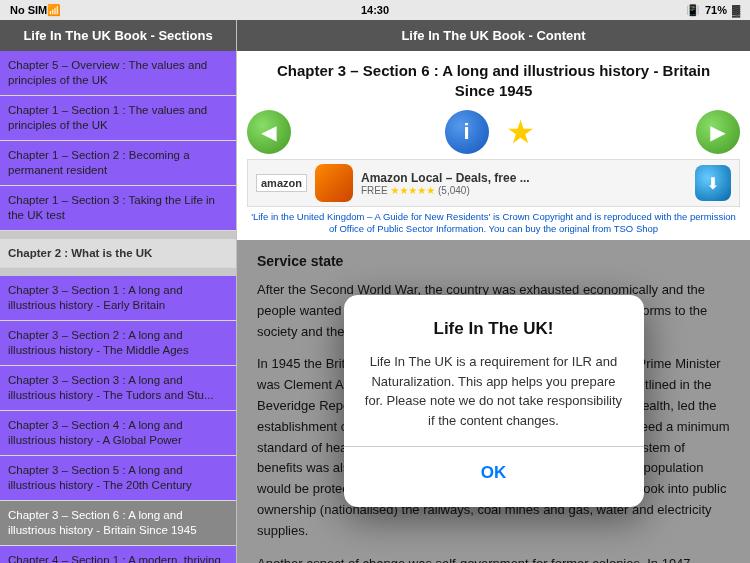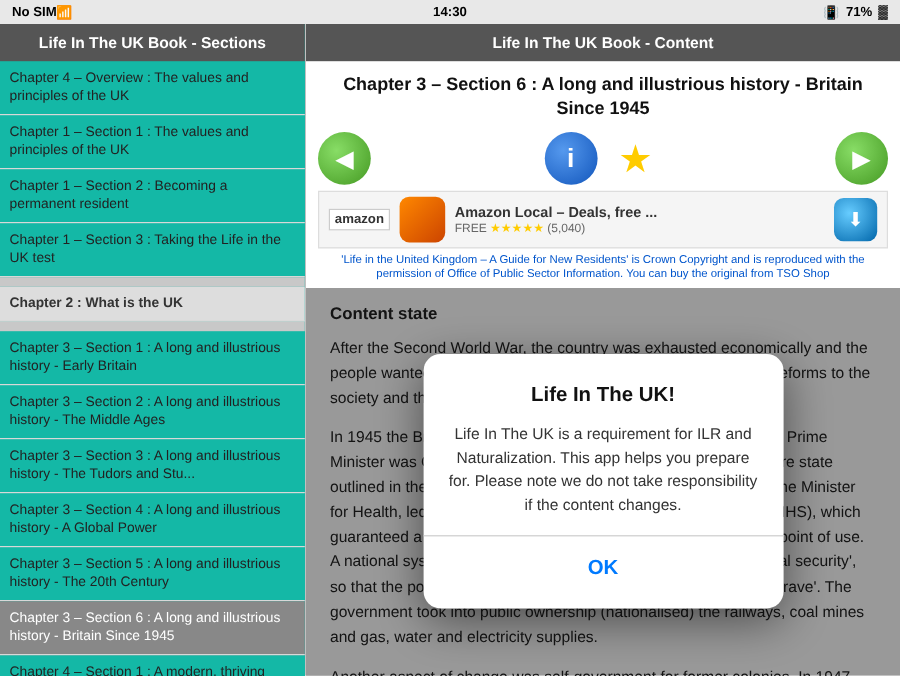--- a/index.html
+++ b/index.html
@@ -23,22 +23,22 @@
 
     
     .main-layout {
       display: flex;
       flex: 1;
       overflow: hidden;
     }
 
     
     .sidebar {
-      width: 255px;
-      background: #14b8a6;
+      width: 237px;
+      background: #8b5cf6;
       border-right: 1px solid #c0c0c0;
       overflow-y: auto;
       flex-shrink: 0;
     }
     .sidebar-header {
       background: #555;
       color: white;
       text-align: center;
       padding: 8px 6px;
       font-size: 13px;
@@ -240,21 +240,21 @@
     <span>71%</span>
     <span>▓</span>
   </div>
 </div>
 
 <div class="main-layout">
 
   <div class="sidebar">
     <div class="sidebar-header">Life In The UK Book - Sections</div>
 
-    <div class="sidebar-item">Chapter 4 – Overview : The values and principles of the UK</div>
+    <div class="sidebar-item">Chapter 5 – Overview : The values and principles of the UK</div>
     <div class="sidebar-item">Chapter 1 – Section 1 : The values and principles of the UK</div>
     <div class="sidebar-item">Chapter 1 – Section 2 : Becoming a permanent resident</div>
     <div class="sidebar-item">Chapter 1 – Section 3 : Taking the Life in the UK test</div>
     <div class="sidebar-divider"></div>
     <div class="sidebar-item chapter-header">Chapter 2 : What is the UK</div>
     <div class="sidebar-divider"></div>
     <div class="sidebar-item">Chapter 3 – Section 1 : A long and illustrious history - Early Britain</div>
     <div class="sidebar-item">Chapter 3 – Section 2 : A long and illustrious history - The Middle Ages</div>
     <div class="sidebar-item">Chapter 3 – Section 3 : A long and illustrious history - The Tudors and Stu...</div>
     <div class="sidebar-item">Chapter 3 – Section 4 : A long and illustrious history - A Global Power</div>
@@ -293,21 +293,21 @@
         </div>
       </div>
       <div class="ad-download">
         <span>⬇</span>
       </div>
     </div>
 
     <div class="copyright-notice">'Life in the United Kingdom – A Guide for New Residents' is Crown Copyright and is reproduced with the permission of Office of Public Sector Information. You can buy the original from TSO Shop</div>
 
     <div class="content-body">
-      <div class="content-section-title">Content state</div>
+      <div class="content-section-title">Service state</div>
       <p>After the Second World War, the country was exhausted economically and the people wanted change. After the war, there had been significant reforms to the society and the people now looked for wider social reforms.</p>
       <p>In 1945 the British people elected a Labour government. The new Prime Minister was Clement Attlee, who promised to introduce the welfare state outlined in the Beveridge Report. In 1948, Aneurin (Nye) Bevan, the Minister for Health, led the establishment of the National Health Service (NHS), which guaranteed a minimum standard of health care for all, free at the point of use. A national system of benefits was also introduced to provide 'social security', so that the population would be protected from the 'cradle to the grave'. The government took into public ownership (nationalised) the railways, coal mines and gas, water and electricity supplies.</p>
       <p>Another aspect of change was self-government for former colonies. In 1947, independence was granted to nine countries, including India, Pakistan and Ceylon (now Sri Lanka). Other colonies in Africa, the Caribbean and the Pacific achieved independence over the next 20 years.</p>
 
       <div class="modal-overlay">
         <div class="modal-box">
           <div class="modal-title">Life In The UK!</div>
           <div class="modal-message">Life In The UK is a requirement for ILR and Naturalization. This app helps you prepare for. Please note we do not take responsibility if the content changes.</div>
           <div class="modal-divider"></div>
           <button class="modal-ok-btn">OK</button>

